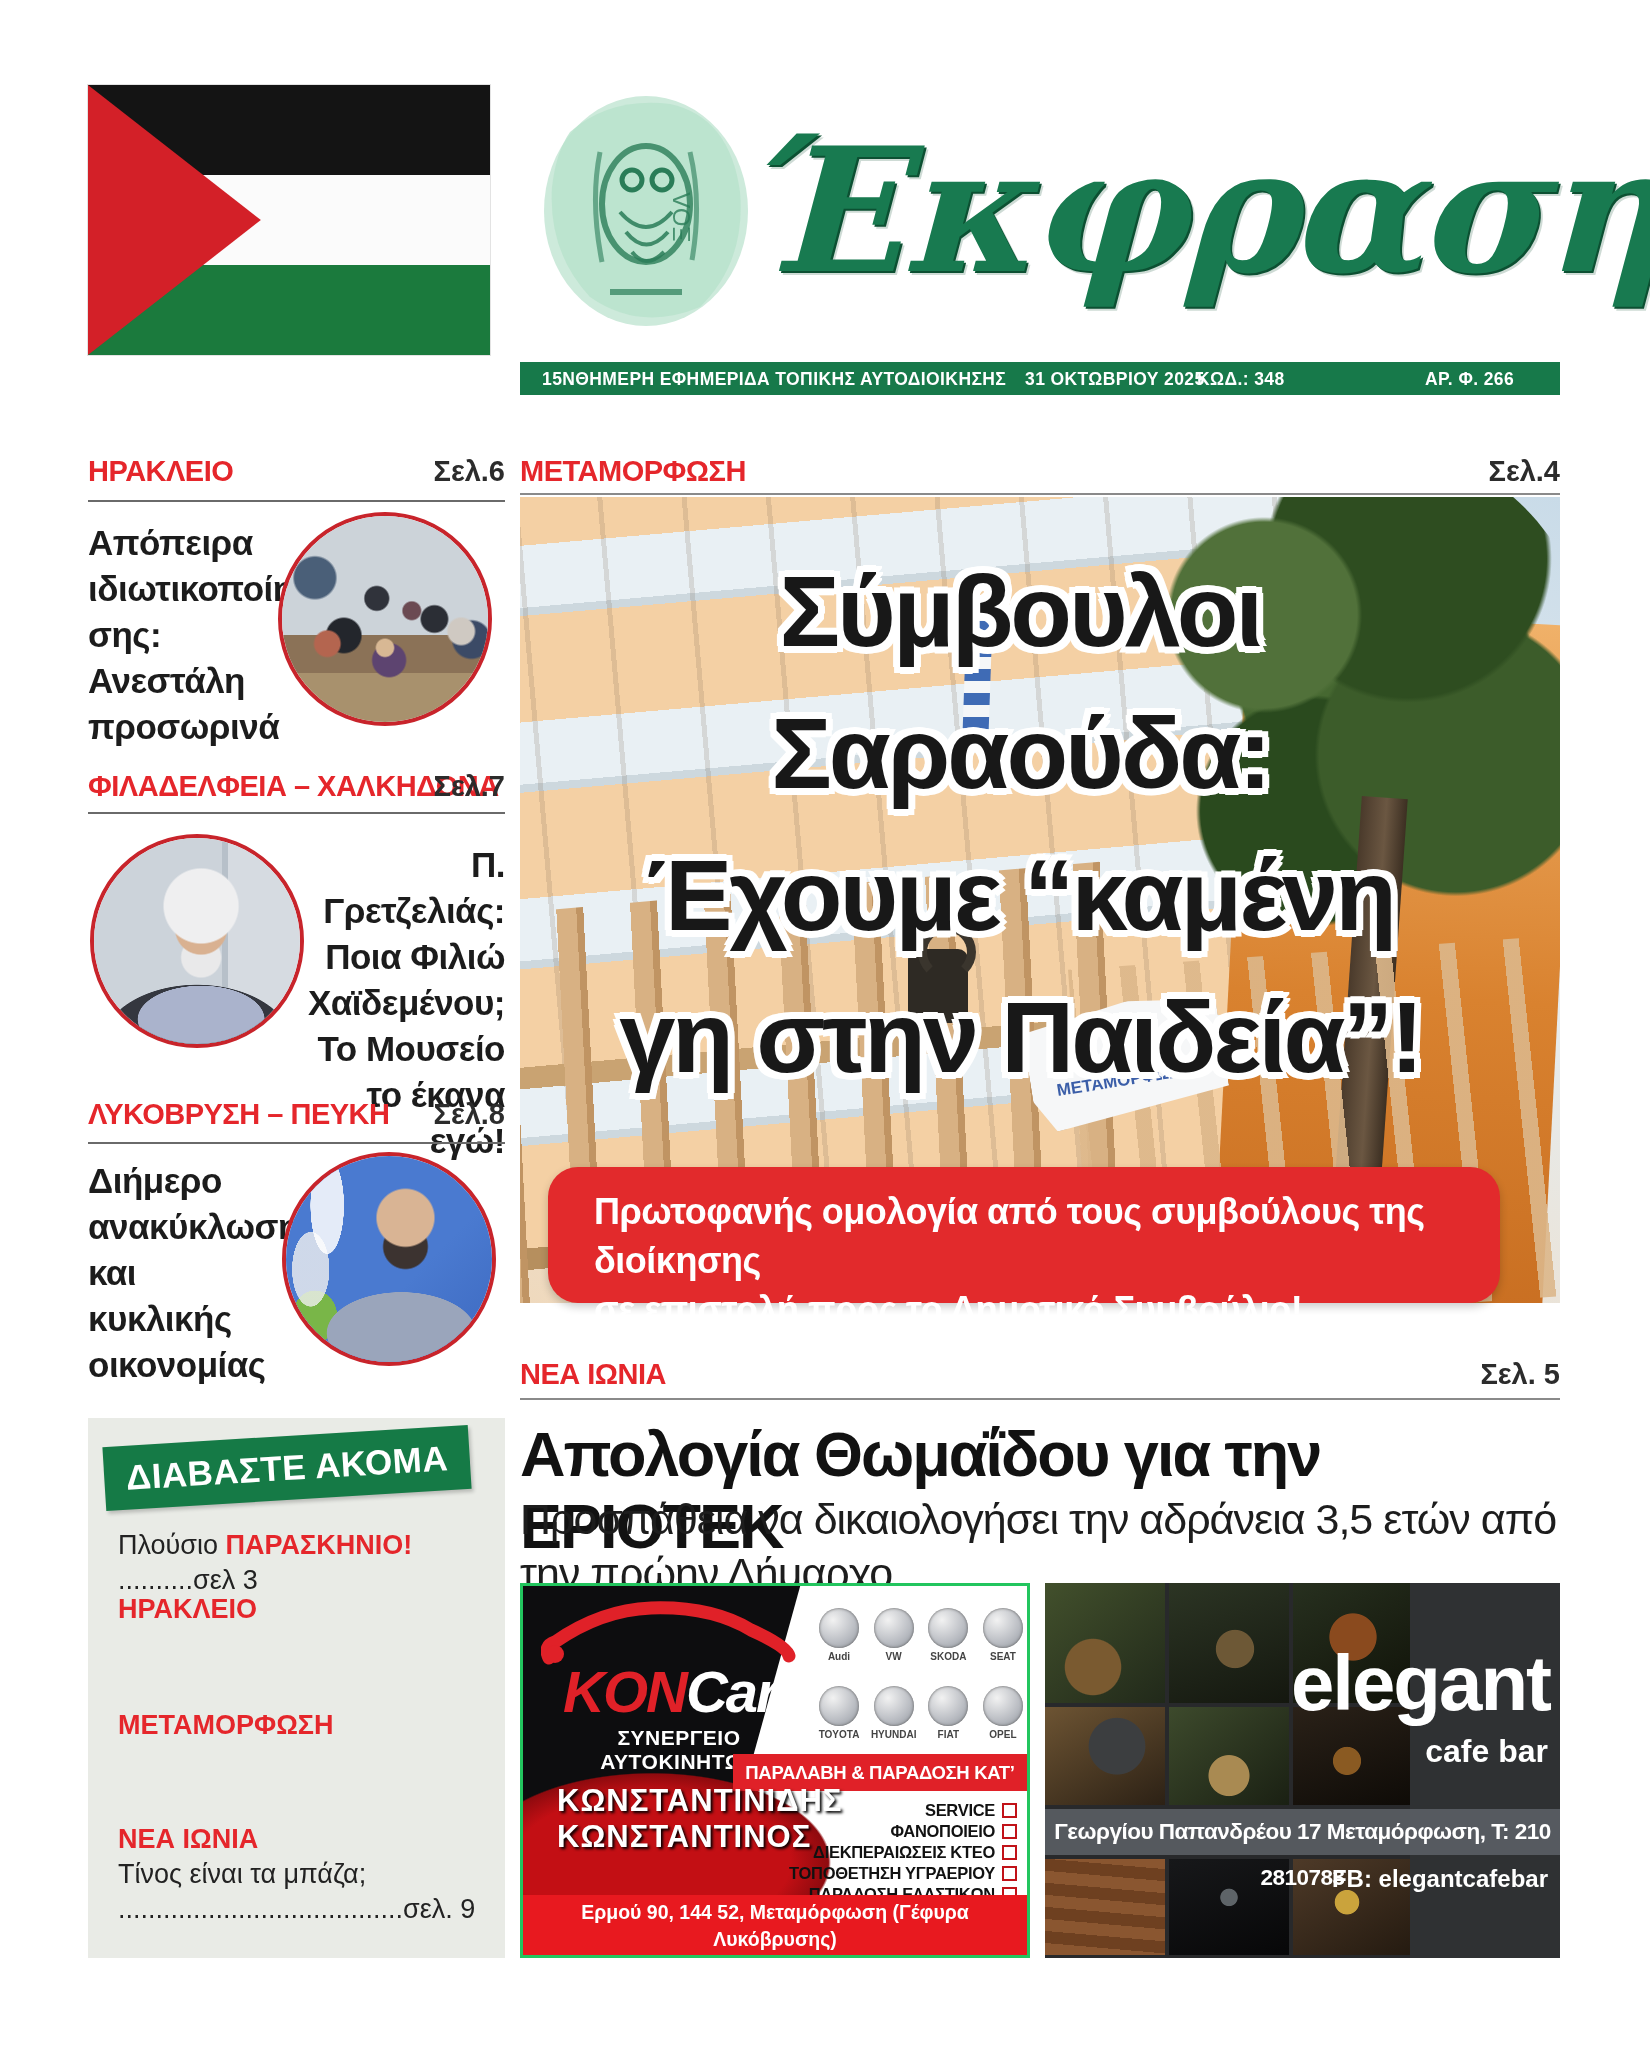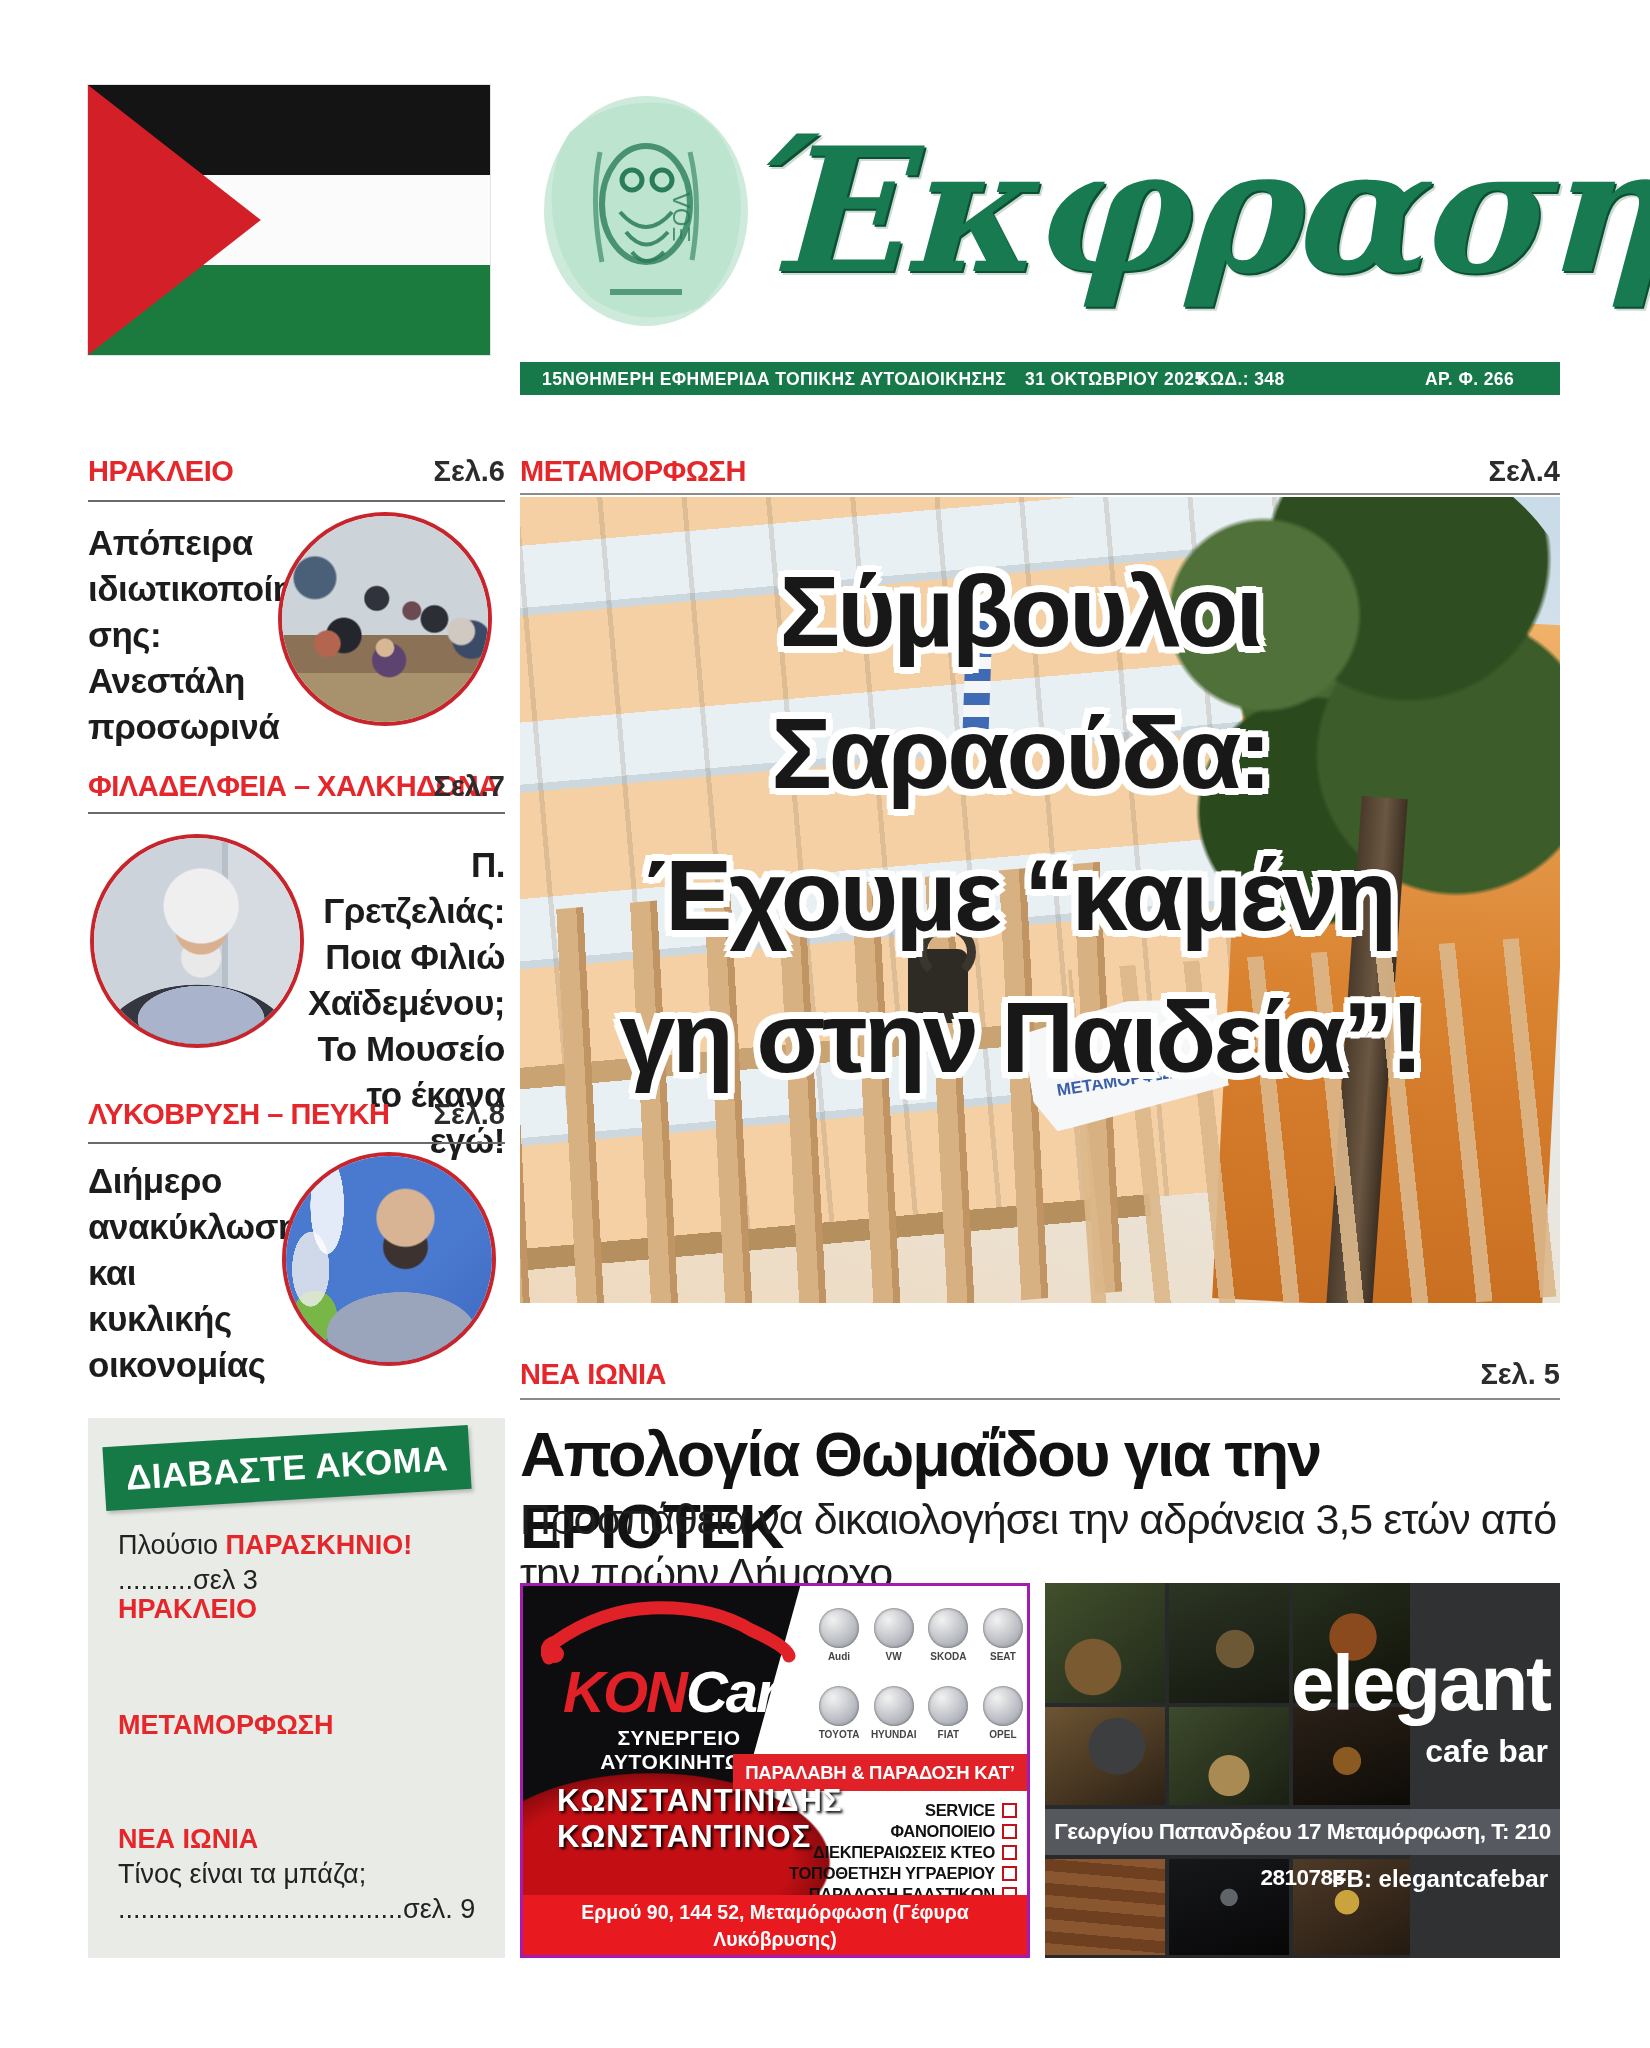--- a/index.html
+++ b/index.html
@@ -114,21 +114,21 @@
     box-shadow:0 4px 8px #0003;color:#fff;font-size:36px;font-weight:bold;line-height:49px;
     padding:20px 0 0 46px;box-sizing:border-box;letter-spacing:-.5px;}
 
   
   .story2-headline{left:520px;top:1418px;width:1040px;font-size:63px;font-weight:800;color:#121212;
     letter-spacing:-2px;}
   .story2-sub{left:520px;top:1492px;width:1040px;font-size:43px;line-height:54px;color:#1d1d1d;
     letter-spacing:-1px;}
 
   
-  .ad-koncars{left:520px;top:1583px;width:510px;height:375px;background:#0d0d0f;border:3px solid #a21caf;
+  .ad-koncars{left:520px;top:1583px;width:510px;height:375px;background:#0d0d0f;border:3px solid #22c55e;
     box-sizing:border-box;overflow:hidden;}
   .kc-white{position:absolute;left:0;top:0;width:100%;height:100%;background:#fff;
     clip-path:polygon(55% 0,100% 0,100% 84%,38% 84%);}
   .kc-car{position:absolute;left:-60px;top:150px;width:420px;height:230px;
     background:
       radial-gradient(ellipse 26% 30% at 24% 88%, #191919 0 60%, transparent 61%),
       radial-gradient(ellipse 26% 30% at 72% 88%, #151515 0 60%, transparent 61%),
       radial-gradient(ellipse 60% 55% at 45% 55%, #c30f14 0 55%, #8e0a0e 70%, transparent 71%);}
   .kc-swoosh{position:absolute;left:18px;top:10px;width:255px;height:78px;}
   .kc-logo{position:absolute;left:40px;top:72px;font-size:58px;font-weight:800;font-style:italic;
@@ -280,20 +280,22 @@
       <div class="sign-text preline">ΓΥΜΝΑΣΙΟ
 ΜΕΤΑΜΟΡΦΩΣΗΣ</div>
     </div>
   </div>
 
   <div class="abs lead-headline preline">Σύμβουλοι
 Σαραούδα:
 Έχουμε “καμένη
 γη στην Παιδεία”!</div>
 
+  <div class="abs lead-banner preline">Πρωτοφανής ομολογία από τους συμβούλους της διοίκησης
+σε επιστολή προς το Δημοτικό Συμβούλιο!</div>
 
   <div class="abs sec-row" style="left:520px;width:1040px;top:1358px">
     <span class="sec-label">ΝΕΑ ΙΩΝΙΑ</span>
     <span class="sec-page">Σελ. 5</span>
   </div>
   <div class="abs main-rule" style="top:1398px"></div>
   <div class="abs story2-headline">Απολογία Θωμαΐδου για την ΕΡΙΟΤΕΚ</div>
   <div class="abs story2-sub">Προσπάθεια να δικαιολογήσει την αδράνεια 3,5 ετών από την πρώην Δήμαρχο</div>
 
   <div class="abs ad-koncars">

